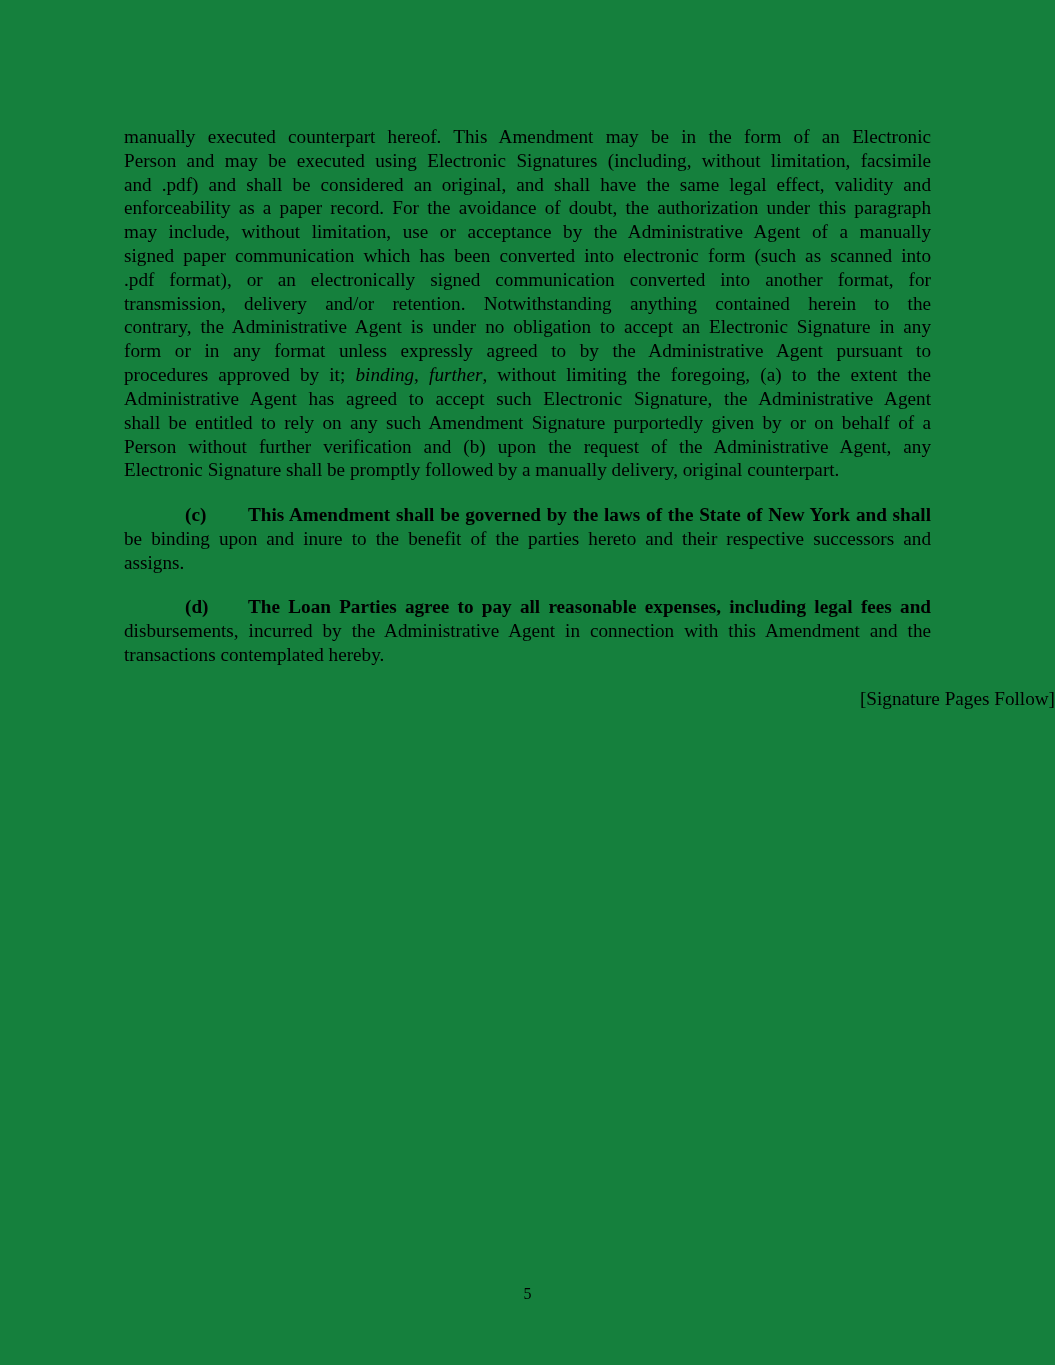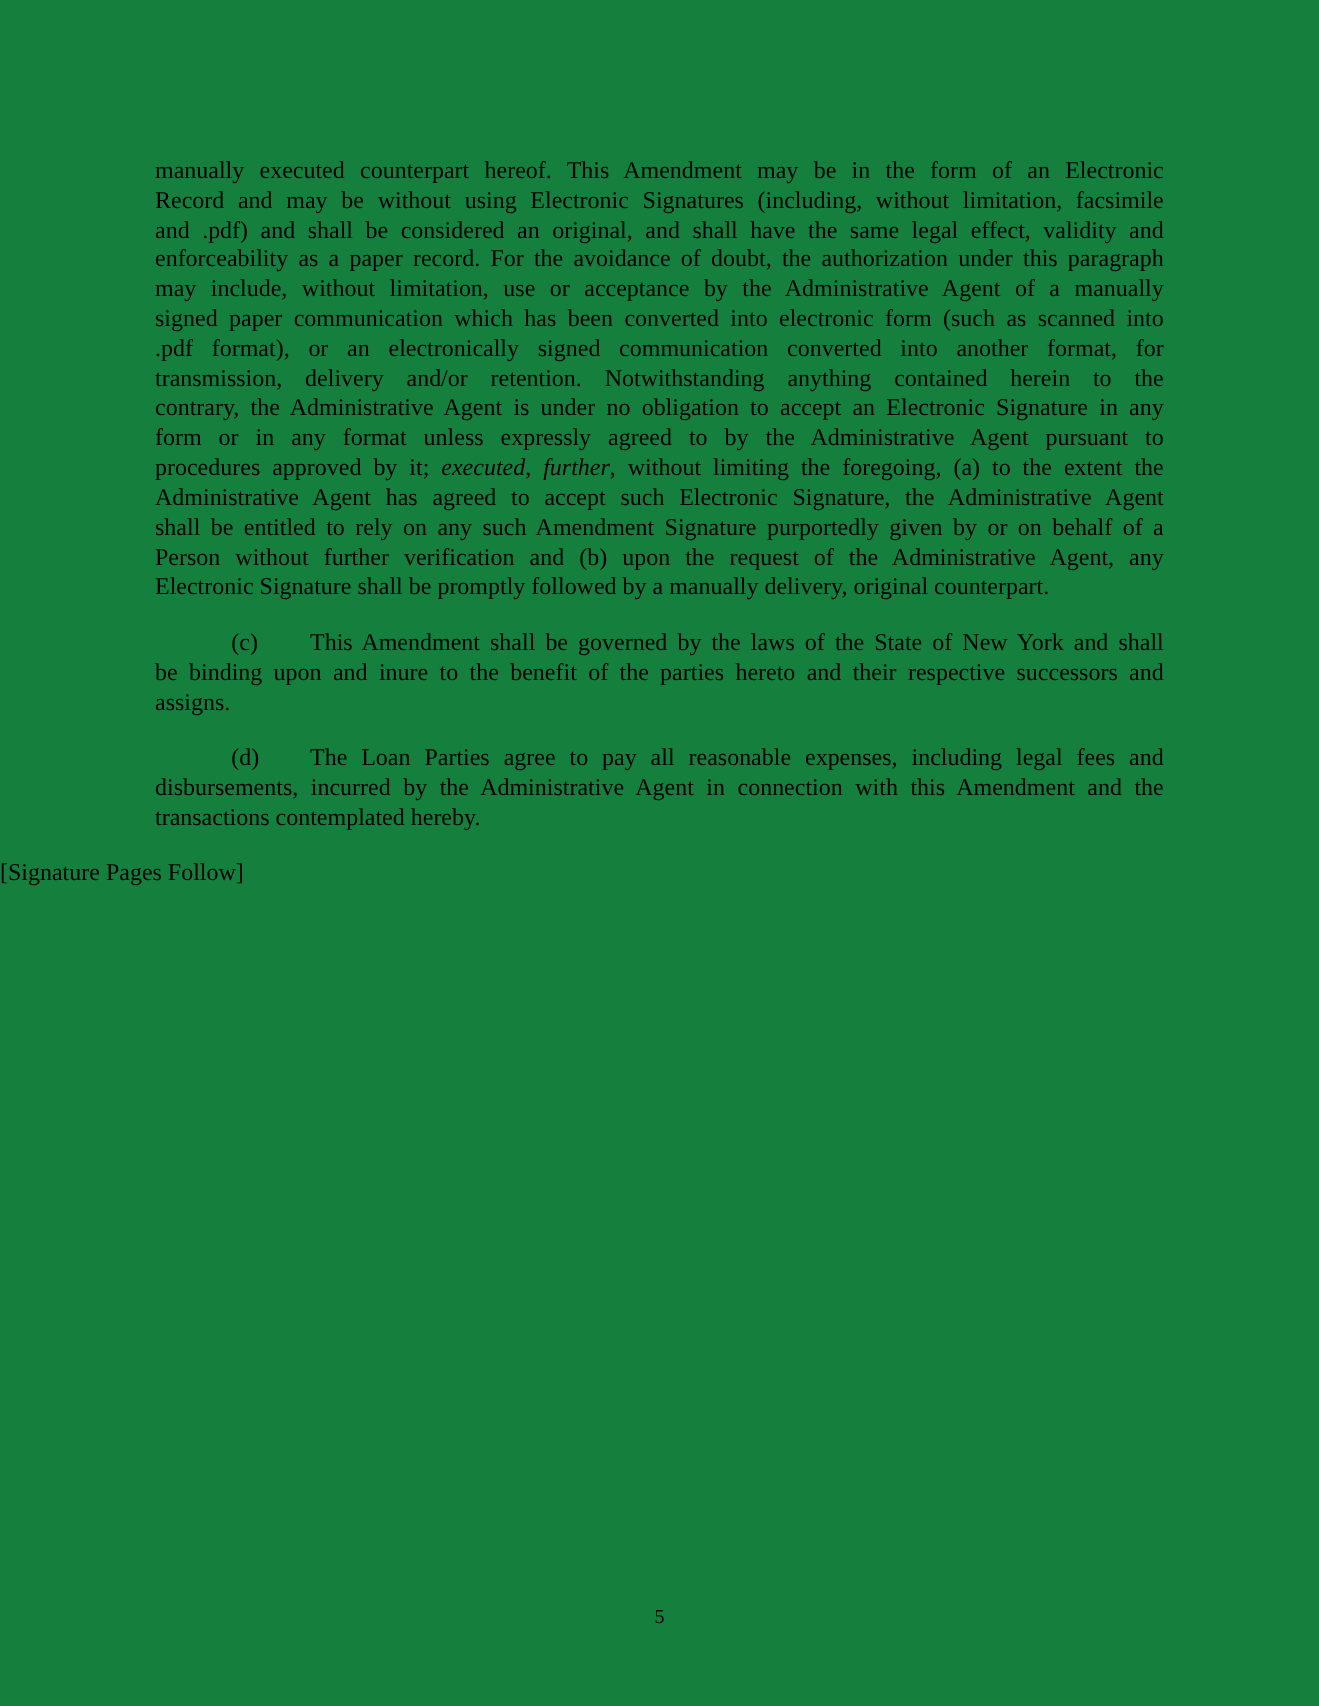--- a/index.html
+++ b/index.html
@@ -9,49 +9,49 @@
     background: #15803d; color: #000000;
     font-family: "Liberation Serif", "DejaVu Serif", serif;
     font-size: 19.2px;
   }
   .line {
     position: absolute; left: 124px; width: 807px;
     height: 24px; line-height: 24px; white-space: nowrap;
     text-align: justify; text-align-last: justify;
   }
   .line.last { text-align-last: left; }
-  .line.first-indent { left: 185px; width: 746px; }
+  .line.first-indent { left: 185px; width: 746px; font-weight: bold; }
   .label { display: inline-block; width: 63px; text-align-last: left; }
   .center-line {
-    position: absolute; left: 0; width: 1055px; text-align: left;
+    position: absolute; left: 0; width: 1055px; text-align: right;
     height: 24px; line-height: 24px;
   }
   .page-num {
     position: absolute; left: 0; width: 1055px; top: 1284px; text-align: center;
     font-size: 16px; line-height: 20px;
   }
   em { font-style: italic; }
 </style>
 </head>
 <body>
 
 <div class="page">
 
   <div>
     <div class="line" style="top:125px">manually executed counterpart hereof.  This Amendment may be in the form of an Electronic</div>
-    <div class="line" style="top:149px">Record and may be without using Electronic Signatures (including, without limitation, facsimile</div>
+    <div class="line" style="top:149px">Person and may be executed using Electronic Signatures (including, without limitation, facsimile</div>
     <div class="line" style="top:173px">and .pdf) and shall be considered an original, and shall have the same legal effect, validity and</div>
     <div class="line" style="top:196px">enforceability as a paper record.  For the avoidance of doubt, the authorization under this paragraph</div>
     <div class="line" style="top:220px">may include, without limitation, use or acceptance by the Administrative Agent of a manually</div>
     <div class="line" style="top:244px">signed paper communication which has been converted into electronic form (such as scanned into</div>
     <div class="line" style="top:268px">.pdf format), or an electronically signed communication converted into another format, for</div>
     <div class="line" style="top:292px">transmission, delivery and/or retention.  Notwithstanding anything contained herein to the</div>
     <div class="line" style="top:315px">contrary, the Administrative Agent is under no obligation to accept an Electronic Signature in any</div>
     <div class="line" style="top:339px">form or in any format unless expressly agreed to by the Administrative Agent pursuant to</div>
-    <div class="line" style="top:363px"><span>procedures approved by it; </span><em>executed</em><span>, </span><em>further</em><span>, without limiting the foregoing, (a) to the extent the</span></div>
+    <div class="line" style="top:363px"><span>procedures approved by it; </span><em>binding</em><span>, </span><em>further</em><span>, without limiting the foregoing, (a) to the extent the</span></div>
     <div class="line" style="top:387px">Administrative Agent has agreed to accept such Electronic Signature, the Administrative Agent</div>
     <div class="line" style="top:411px">shall be entitled to rely on any such Amendment Signature purportedly given by or on behalf of a</div>
     <div class="line" style="top:435px">Person without further verification and (b) upon the request of the Administrative Agent, any</div>
     <div class="line last" style="top:458px">Electronic Signature shall be promptly followed by a manually delivery, original counterpart.</div>
   </div>
 
   <div>
     <div class="line first-indent" style="top:503px"><span class="label">(c)</span><span>This Amendment shall be governed by the laws of the State of New York and shall</span></div>
     <div class="line" style="top:527px">be binding upon and inure to the benefit of the parties hereto and their respective successors and</div>
     <div class="line last" style="top:551px">assigns.</div>

